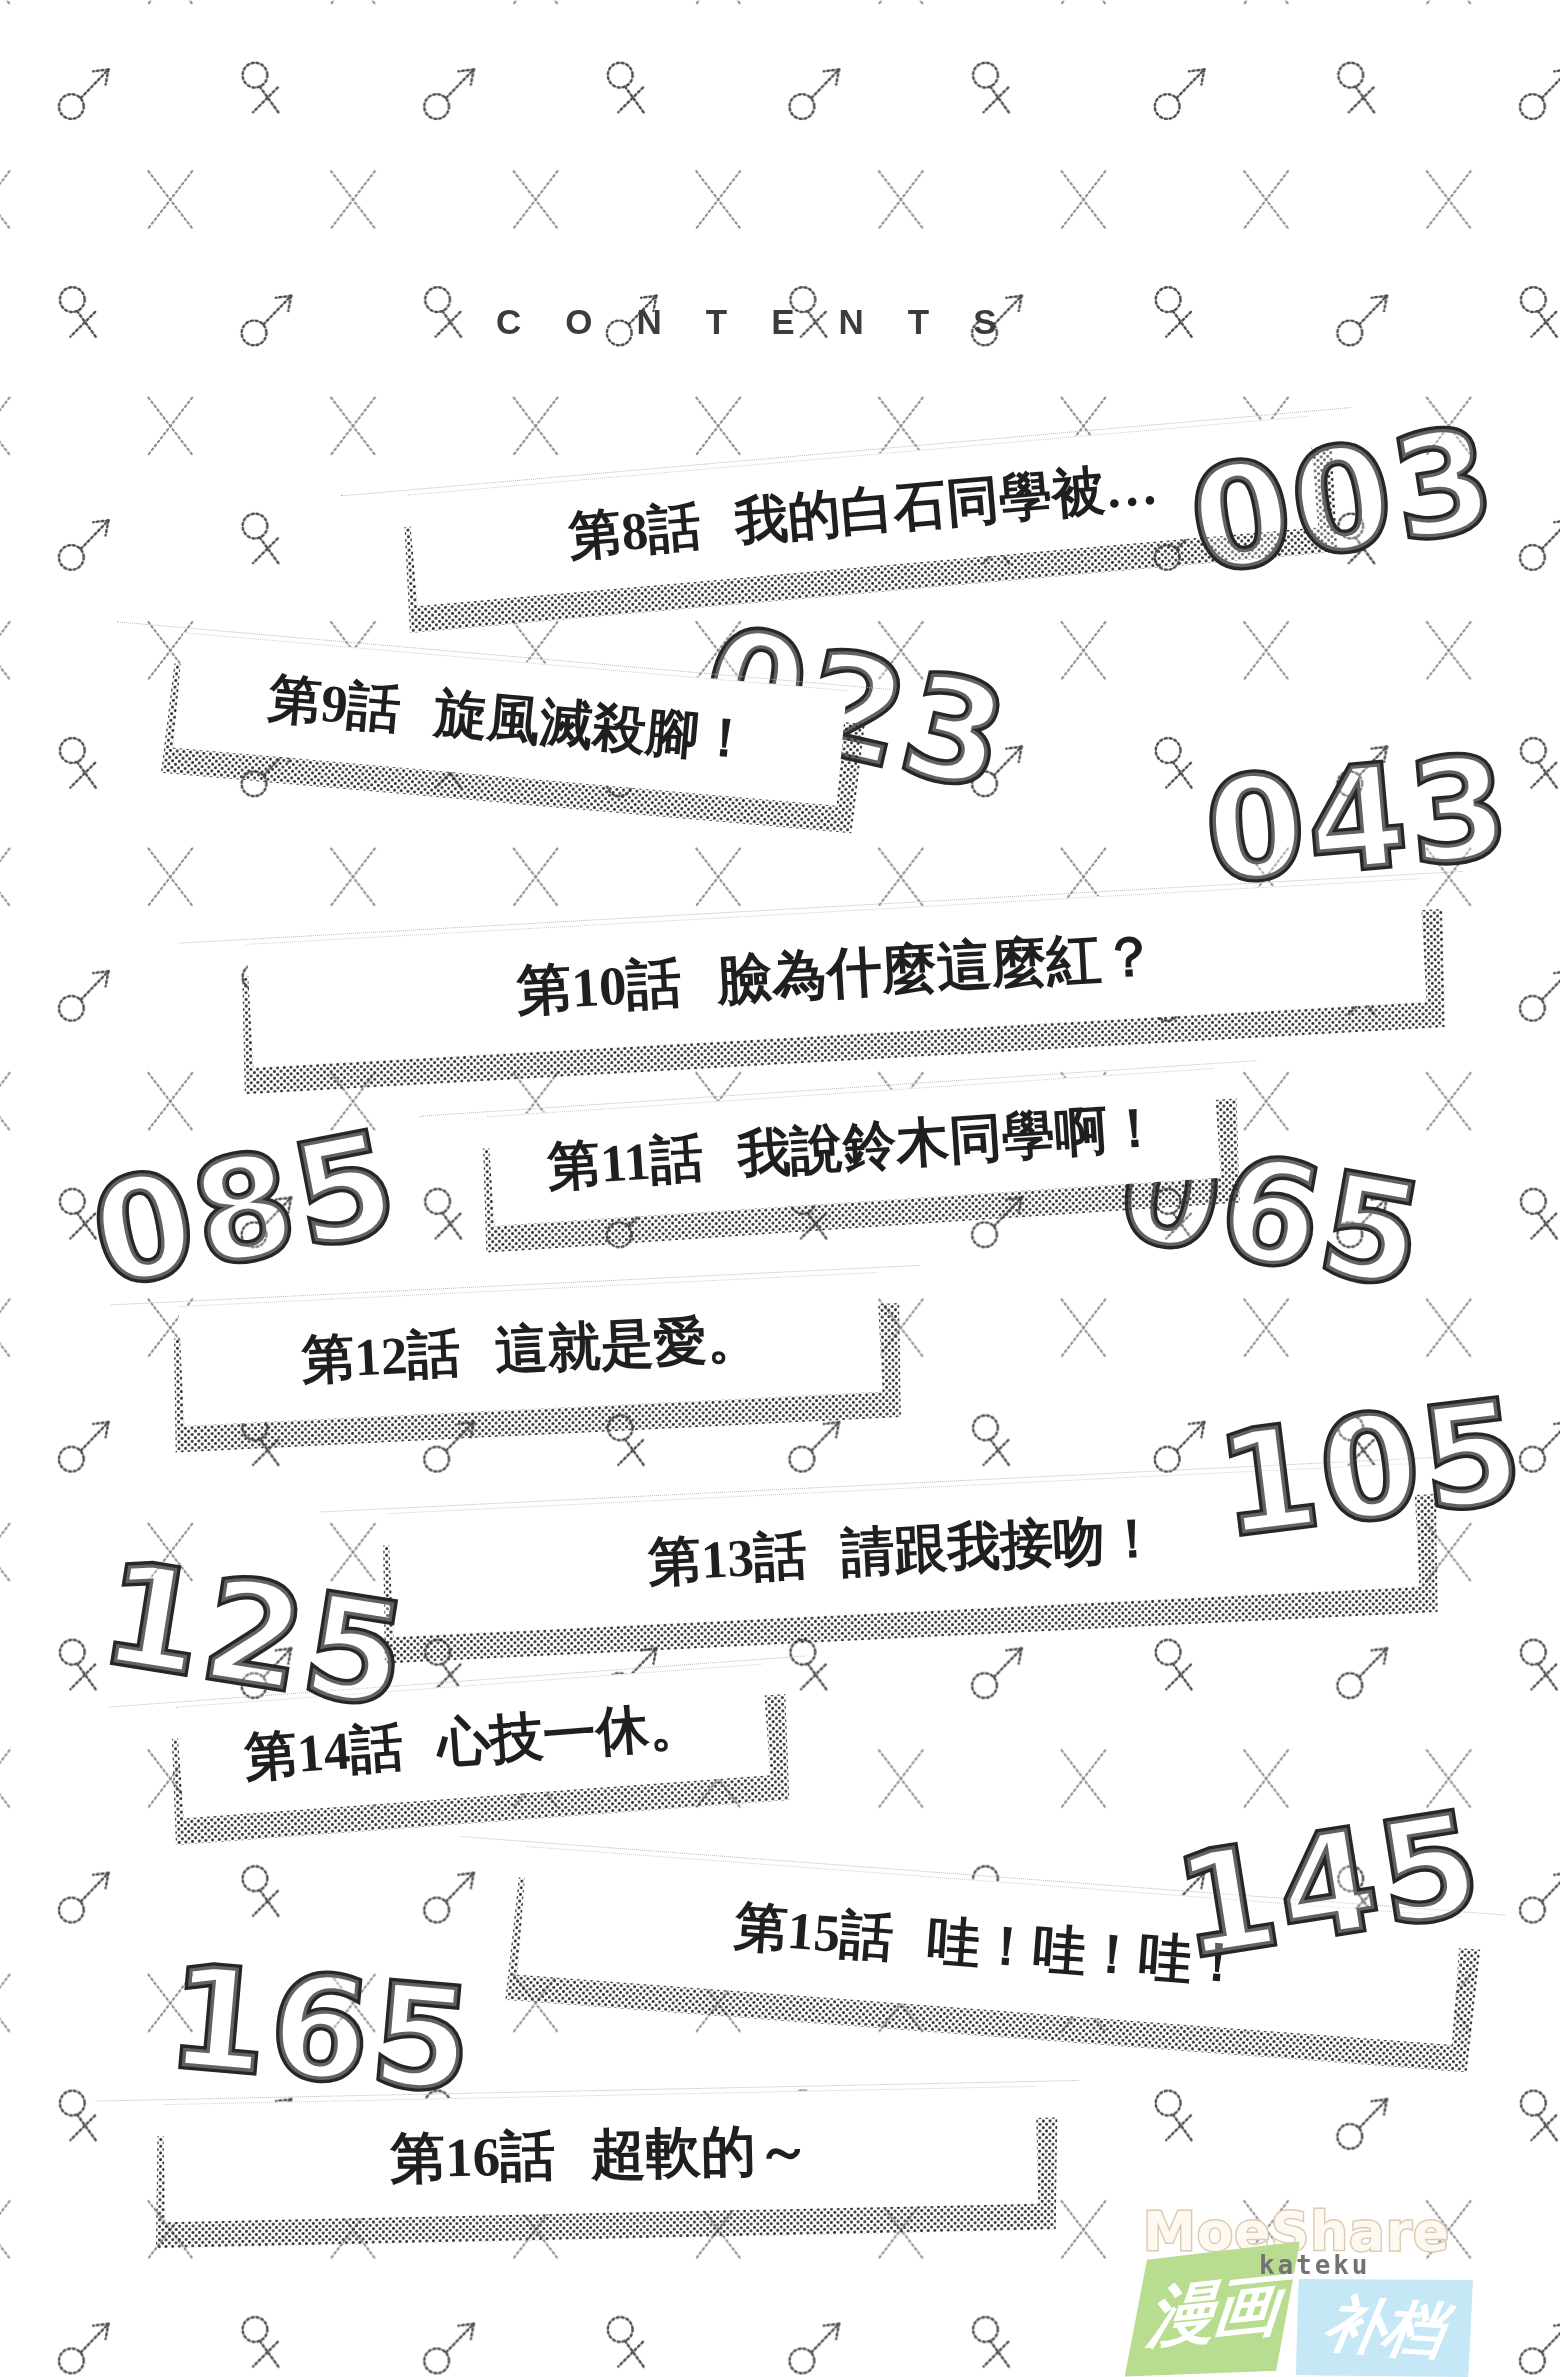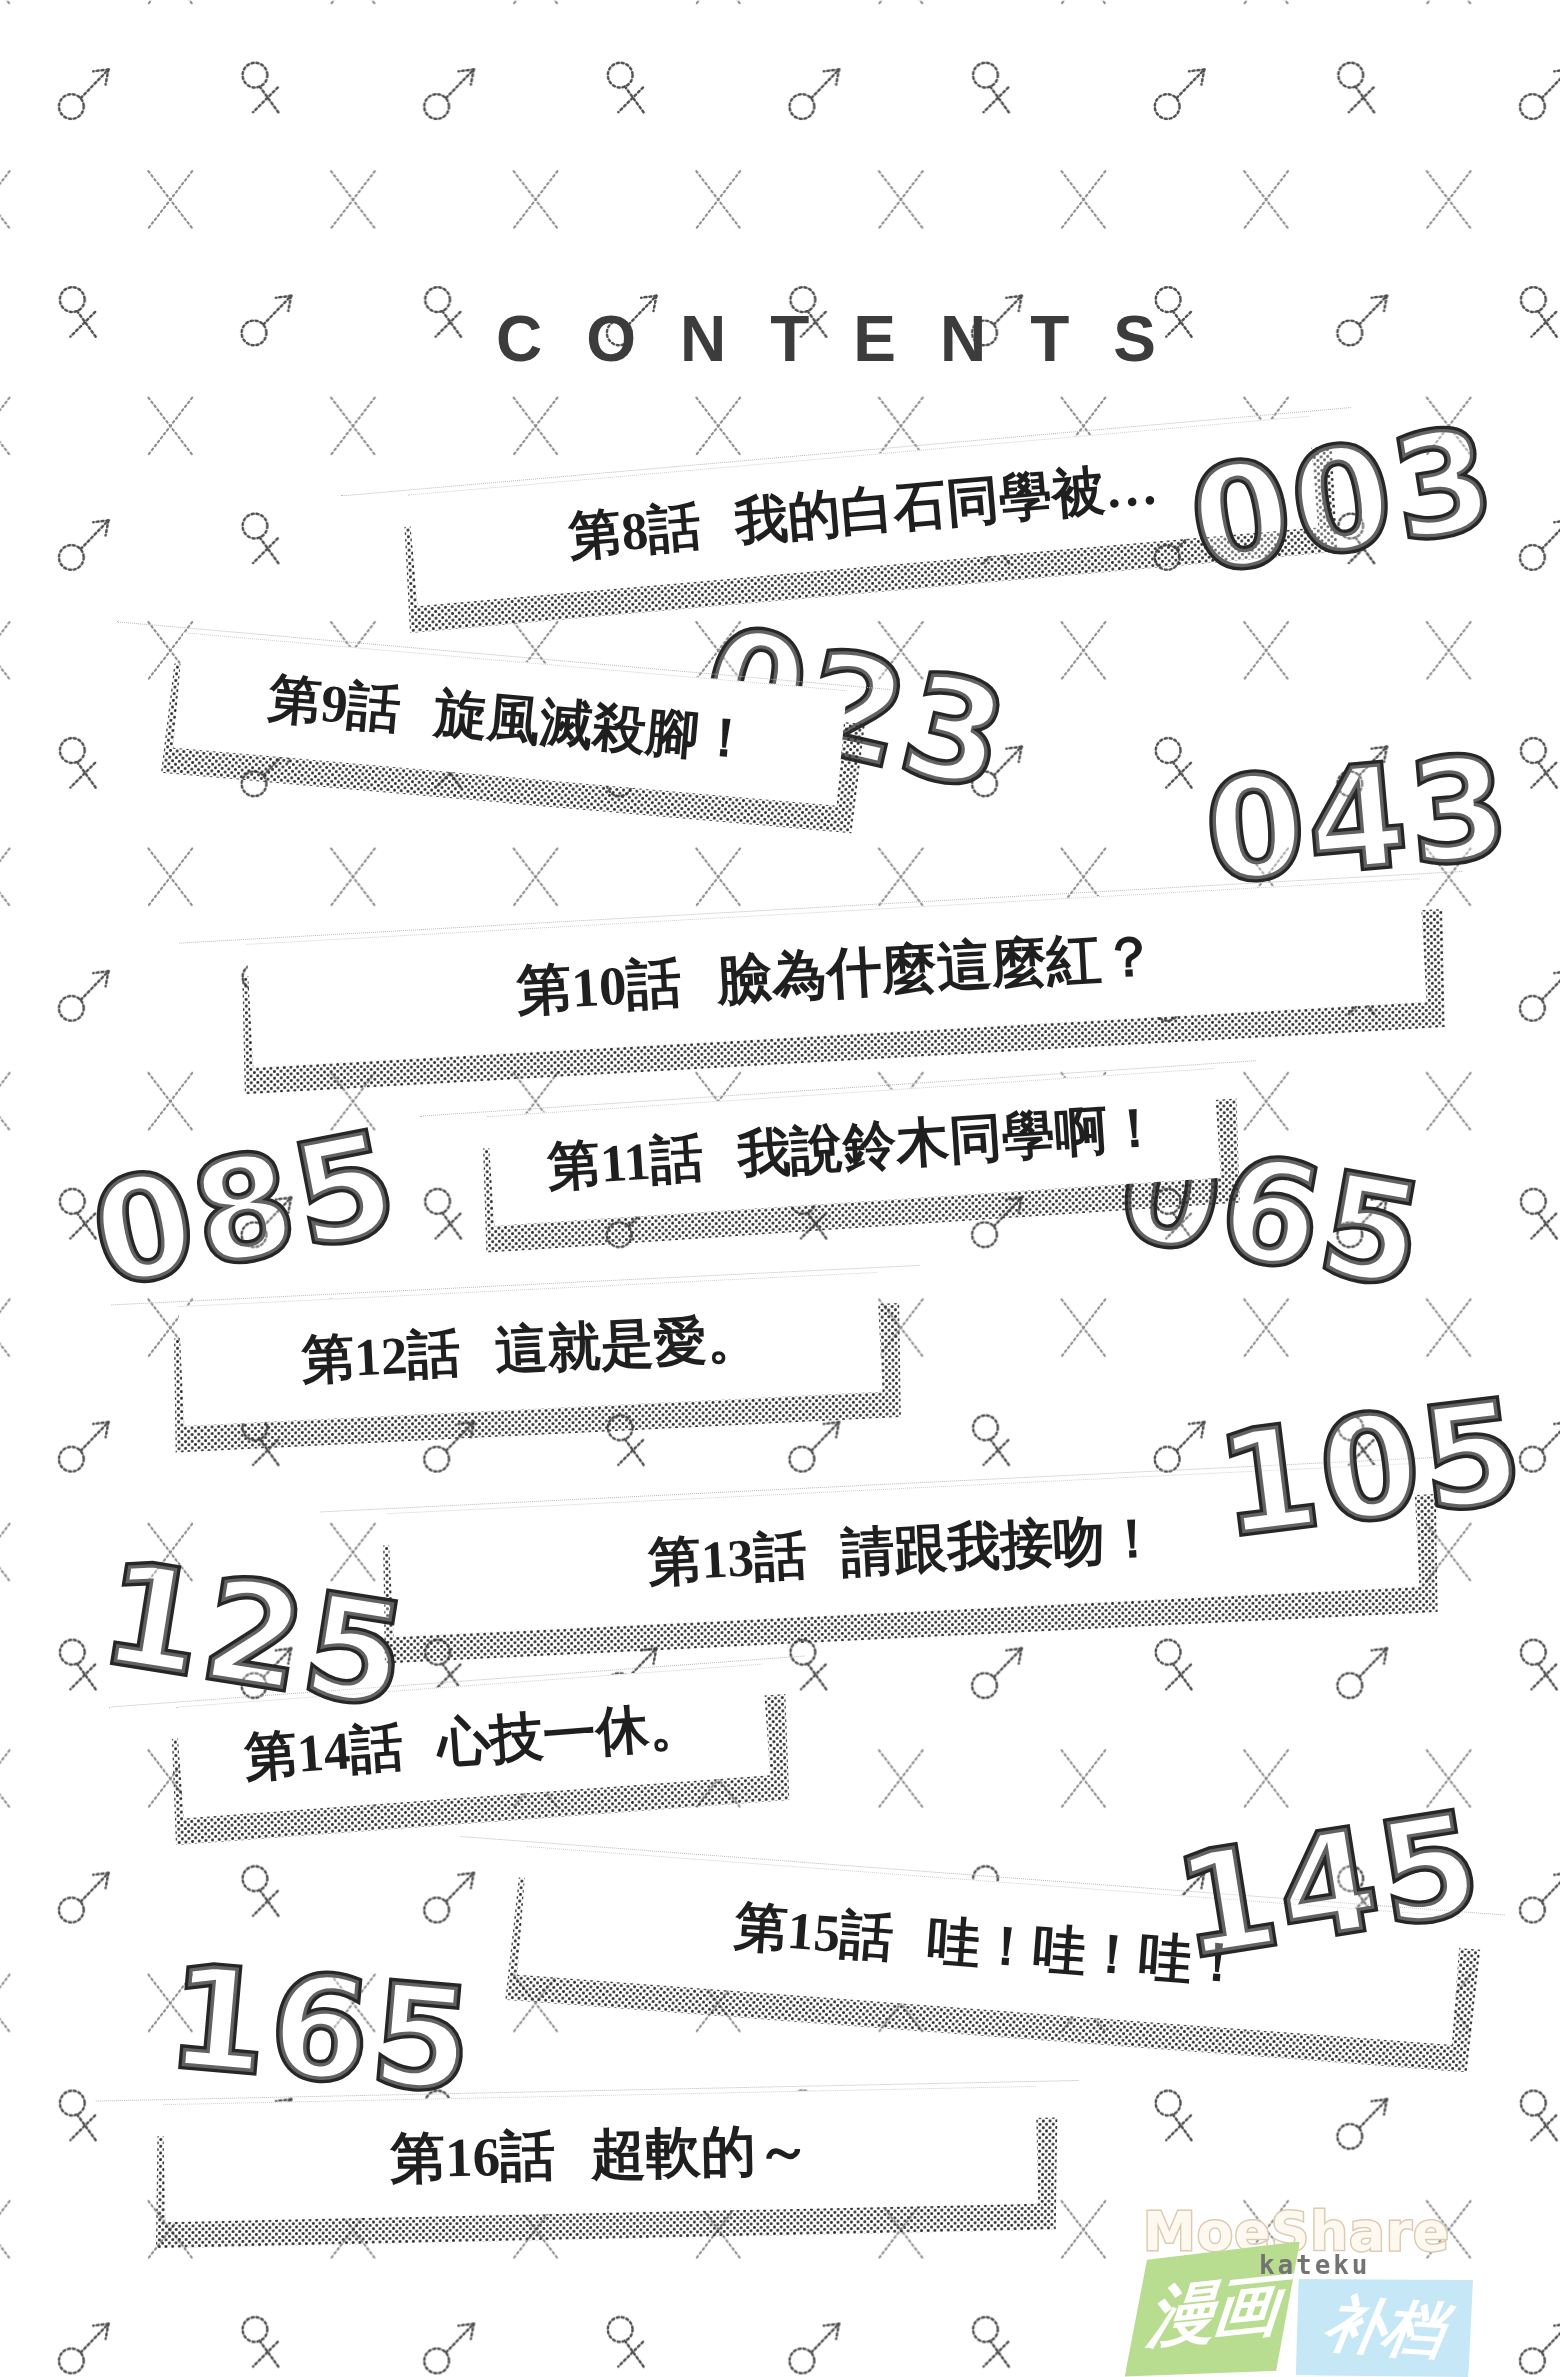--- a/index.html
+++ b/index.html
@@ -7,21 +7,21 @@
     position:relative; width:1561px; height:2378px; margin:0 auto;
     background:#ffffff; overflow:hidden;
     font-family:"Liberation Serif","DejaVu Serif",serif;
   }
   .bg-pattern { position:absolute; left:0; top:0; z-index:0; }
 
   
   .contents-title {
     position:absolute; left:496px; top:302px; margin:0; z-index:1;
     font-family:"Liberation Sans","DejaVu Sans",sans-serif;
-    font-weight:bold; font-size:64px; letter-spacing:44px; color:#3c3c3c;
+    font-weight:bold; font-size:35px; letter-spacing:44px; color:#3c3c3c;
     white-space:nowrap;
   }
 
   
   .banner { position:absolute; z-index:2; }
   .banner::before {
     content:""; position:absolute; left:-67px; right:-43px; top:-4.8px;
     border-top:1.9px dotted #b9b9b9; z-index:0;
   }
   .banner .shadow {

